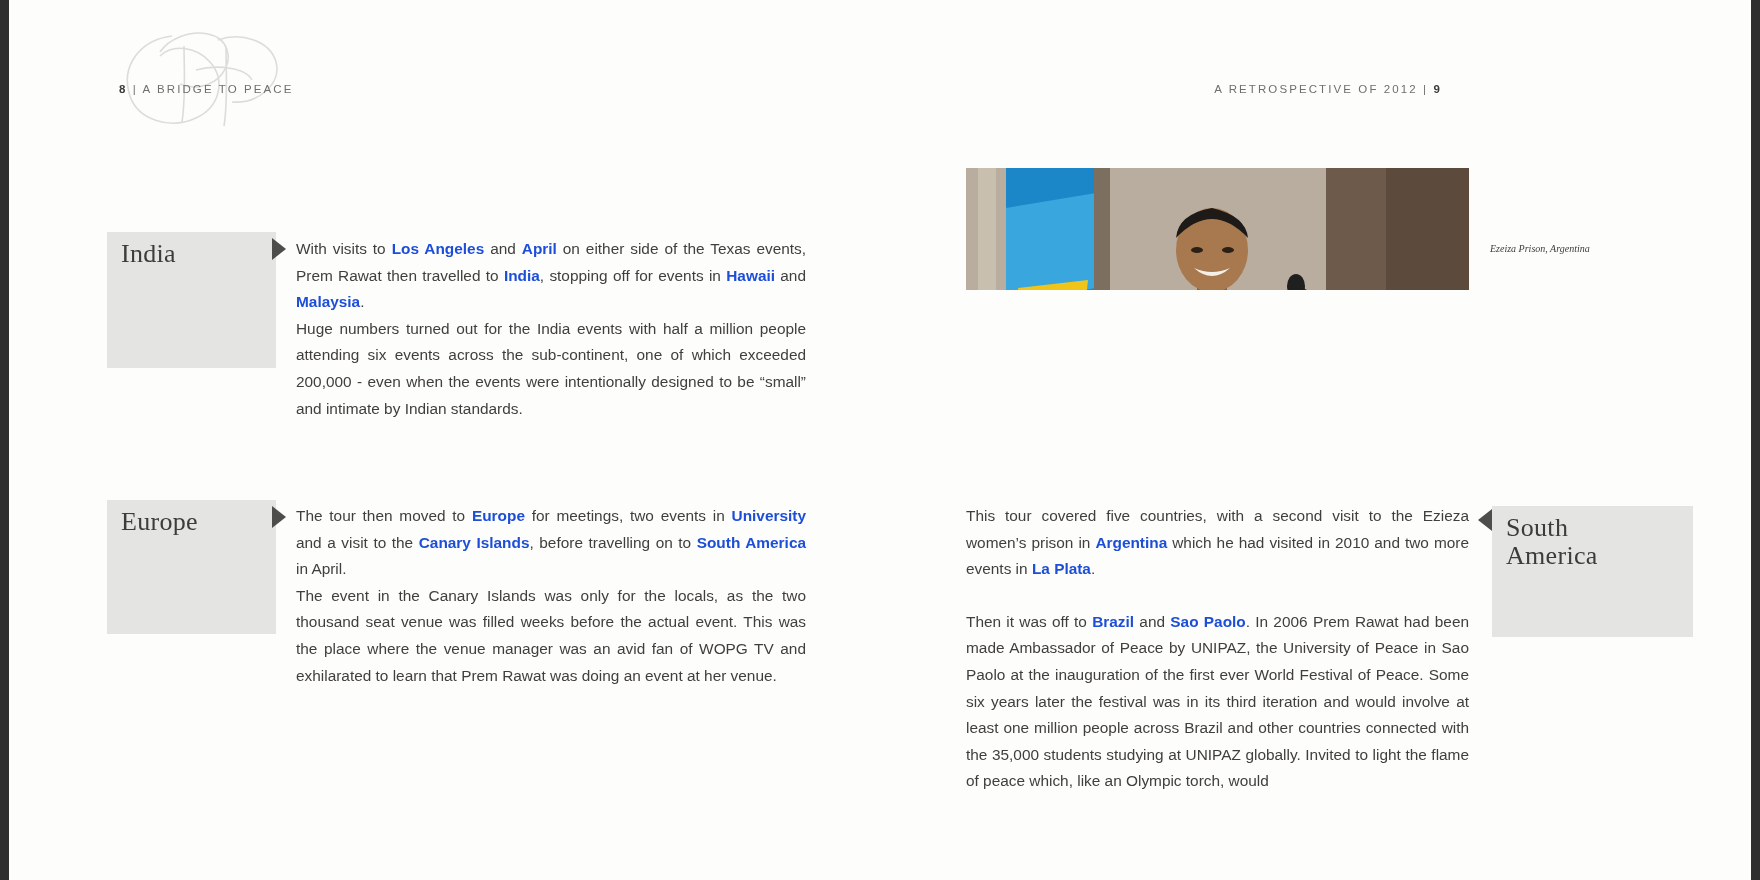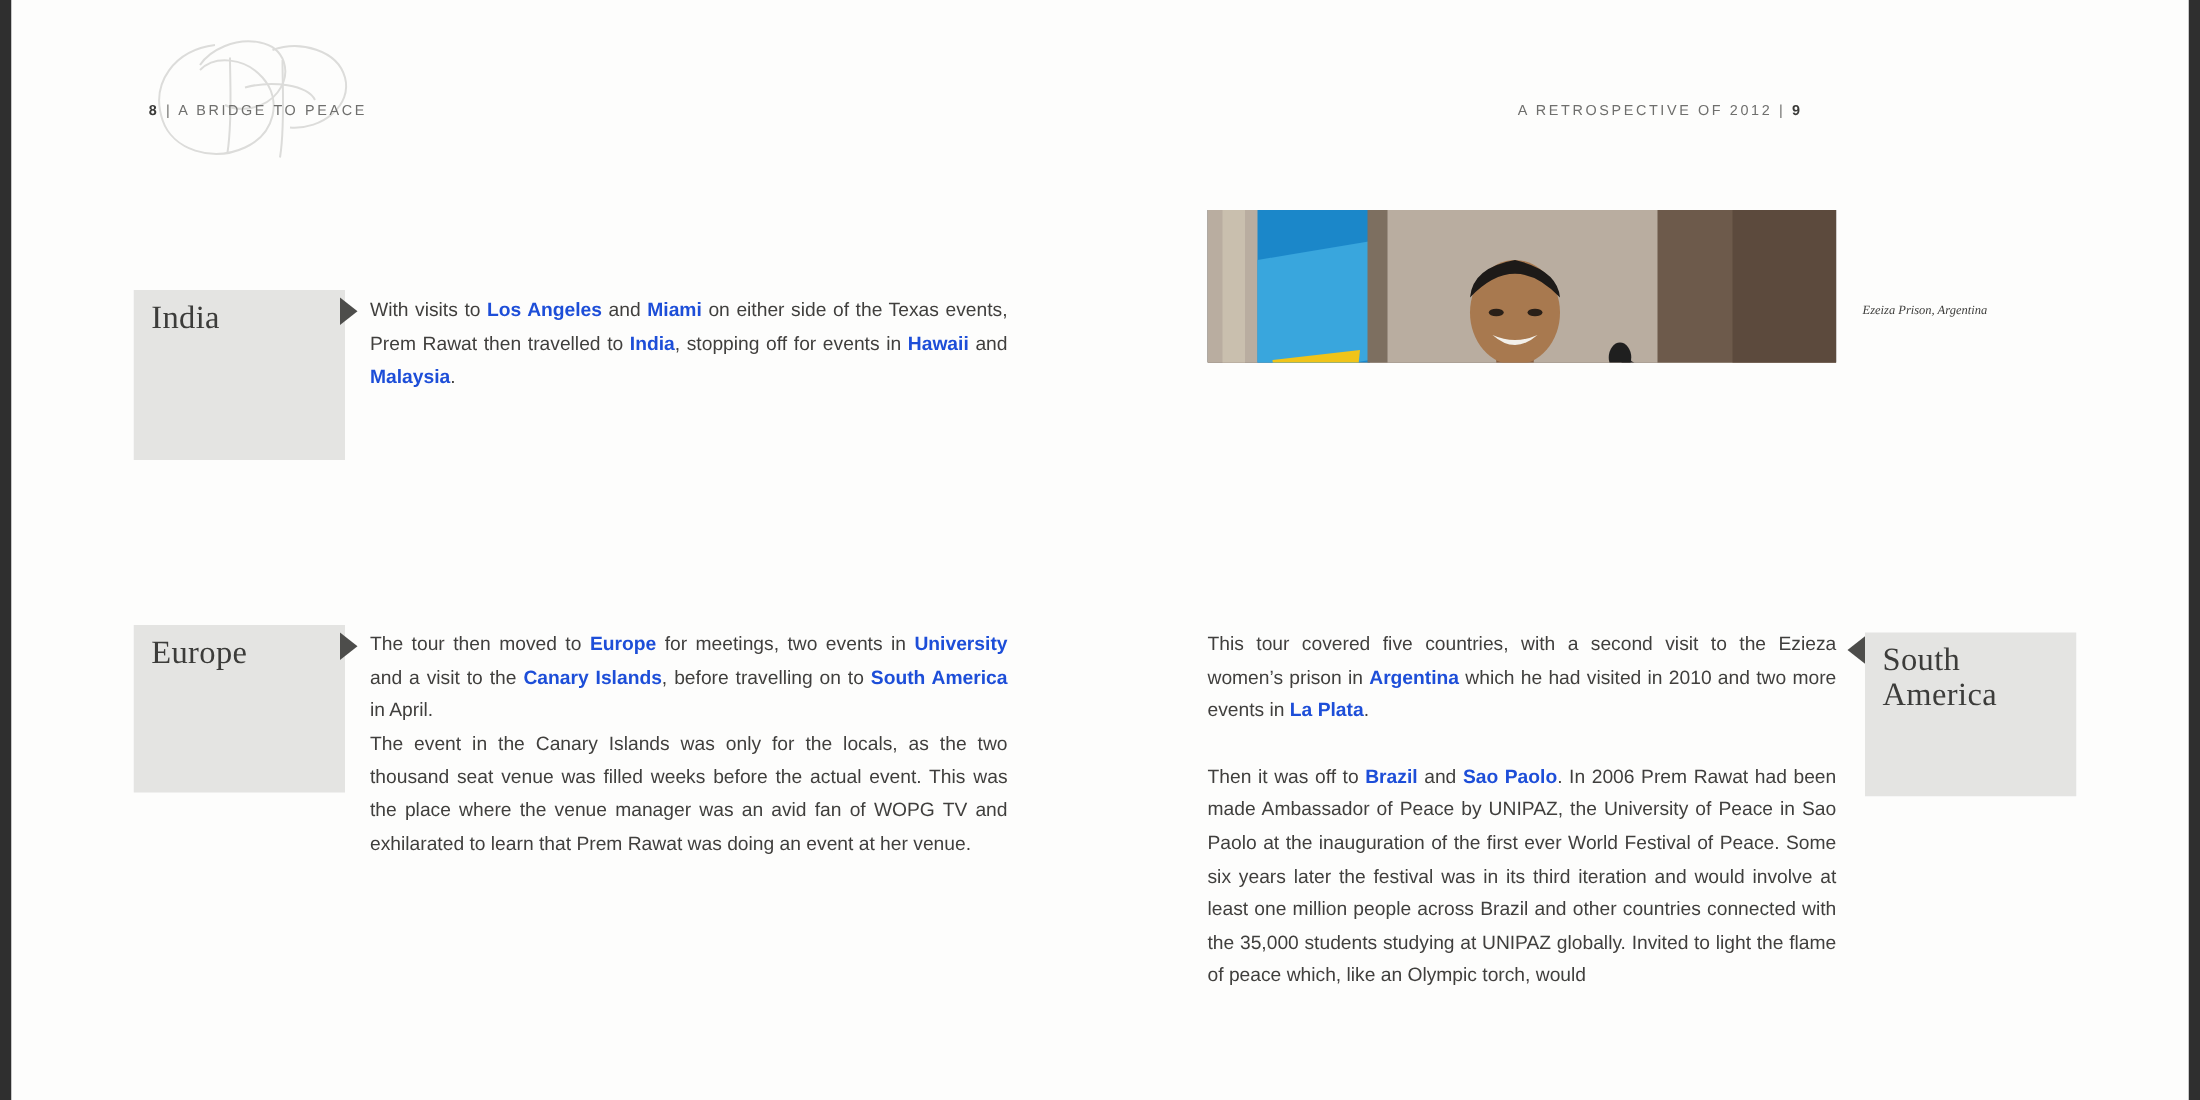--- a/index.html
+++ b/index.html
@@ -146,21 +146,22 @@
     <span>A RETROSPECTIVE OF 2012 |</span>
     <b>9</b>
   </div>
 
   <div class="label-block" style="left:107px; top:232px; width:169px; height:136px;">
     <div class="label-text">India</div>
   </div>
   <div class="arrow-right" style="left:272px; top:238px;"></div>
 
   <div class="col" style="left:296px; top:236px; width:510px;">
-    <p>With visits to <b>Los Angeles</b> and <b>Miami</b> on either side of the Texas events, Prem Rawat then travelled to <b>India</b>, stopping off for events in <b>Hawaii</b> and <b>Malaysia</b>.</p>
+    <p>With visits to <b>Los Angeles</b> and <b>April</b> on either side of the Texas events, Prem Rawat then travelled to <b>India</b>, stopping off for events in <b>Hawaii</b> and <b>Malaysia</b>.</p>
+    <p>Huge numbers turned out for the India events with half a million people attending six events across the sub-continent, one of which exceeded 200,000 - even when the events were intentionally designed to be “small” and intimate by Indian standards.</p>
   </div>
 
   <div class="label-block" style="left:107px; top:500px; width:169px; height:134px;">
     <div class="label-text">Europe</div>
   </div>
   <div class="arrow-right" style="left:272px; top:506px;"></div>
 
   <div class="col" style="left:296px; top:503px; width:510px;">
     <p>The tour then moved to <b>Europe</b> for meetings, two events in <b>University</b> and a visit to the <b>Canary Islands</b>, before travelling on to <b>South America</b> in April.</p>
     <p>The event in the Canary Islands was only for the locals, as the two thousand seat venue was filled weeks before the actual event. This was the place where the venue manager was an avid fan of WOPG TV and exhilarated to learn that Prem Rawat was doing an event at her venue.</p>
@@ -212,21 +213,21 @@
       <ellipse cx="300" cy="252" rx="15" ry="11" fill="#9c7148"></ellipse>
 
       <path d="M258 200 q 40 -20 62 14 q 16 30 -12 50 q -40 16 -60 -14 q -10 -28 10 -50 Z" fill="#ddd9d2" opacity="0.75"></path>
       <path d="M272 238 q 26 -12 44 4 l -4 18 q -24 10 -44 -4 Z" fill="#cfcac0"></path>
       <path d="M286 244 h 22 v 6 h -22 Z" fill="#b4483c"></path>
     </svg>
   </div>
 
   <div class="caption">Ezeiza Prison, Argentina</div>
 
-  <div class="label-block" style="left:1492px; top:506px; width:169px; height:131px;">
+  <div class="label-block" style="left:1492px; top:506px; width:169px; height:131px;padding-left:32px;">
     <div class="label-text">
       <span>South</span><br>
       <span>America</span>
     </div>
   </div>
   <div class="arrow-left" style="left:1478px; top:509px;"></div>
 
   <div class="col" style="left:966px; top:503px; width:503px;">
     <p>This tour covered five countries, with a second visit to the Ezieza women’s prison in <b>Argentina</b> which he had visited in 2010 and two more events in <b>La Plata</b>.</p>
     <p style="height:26px"></p>

